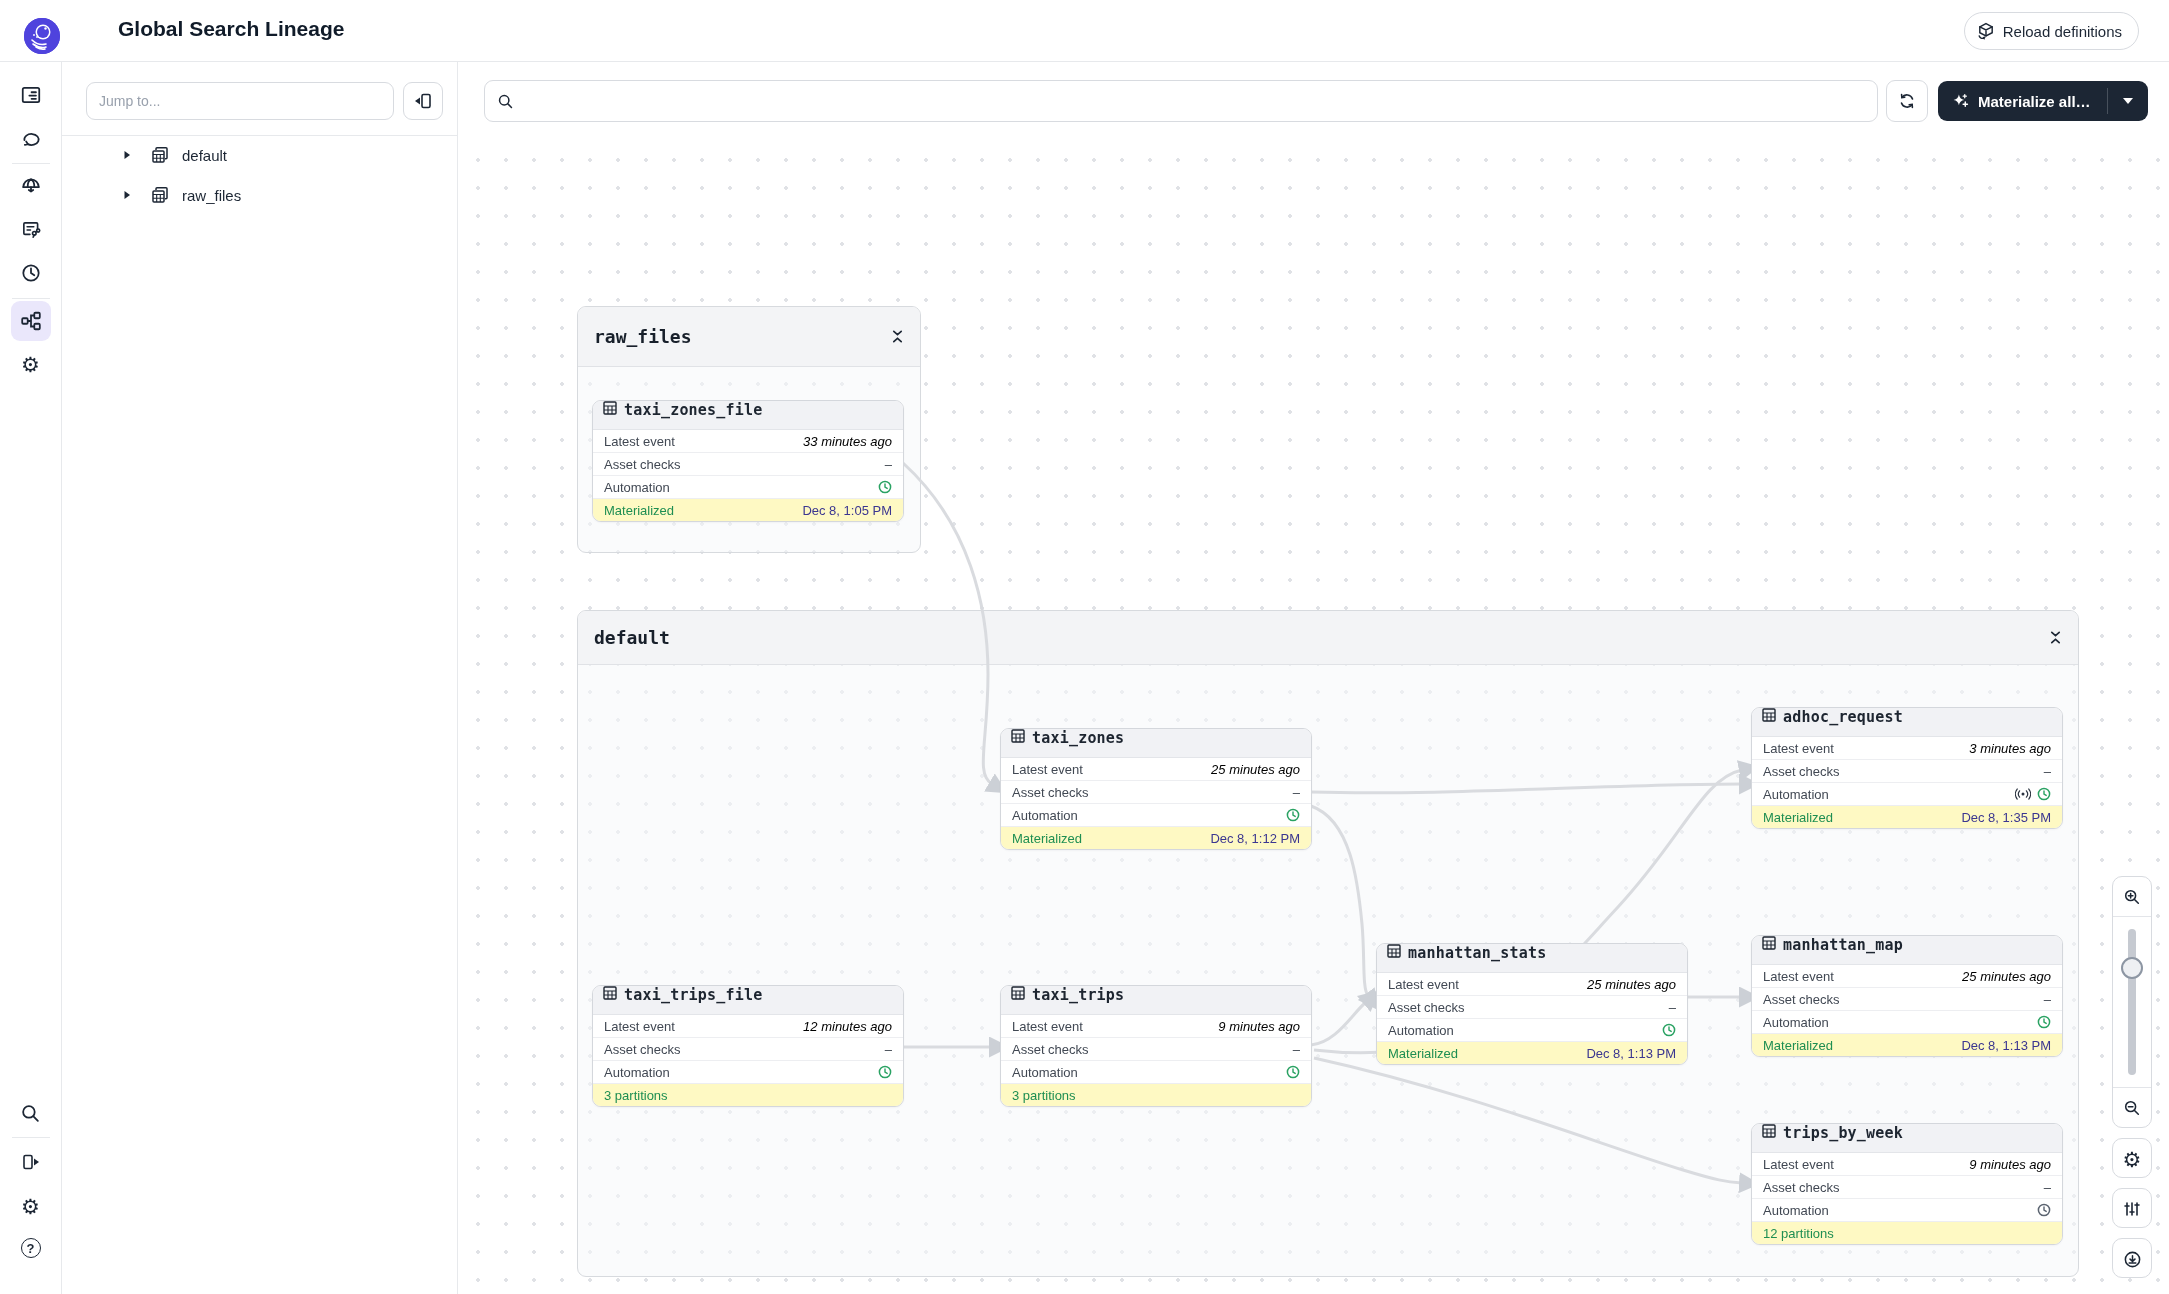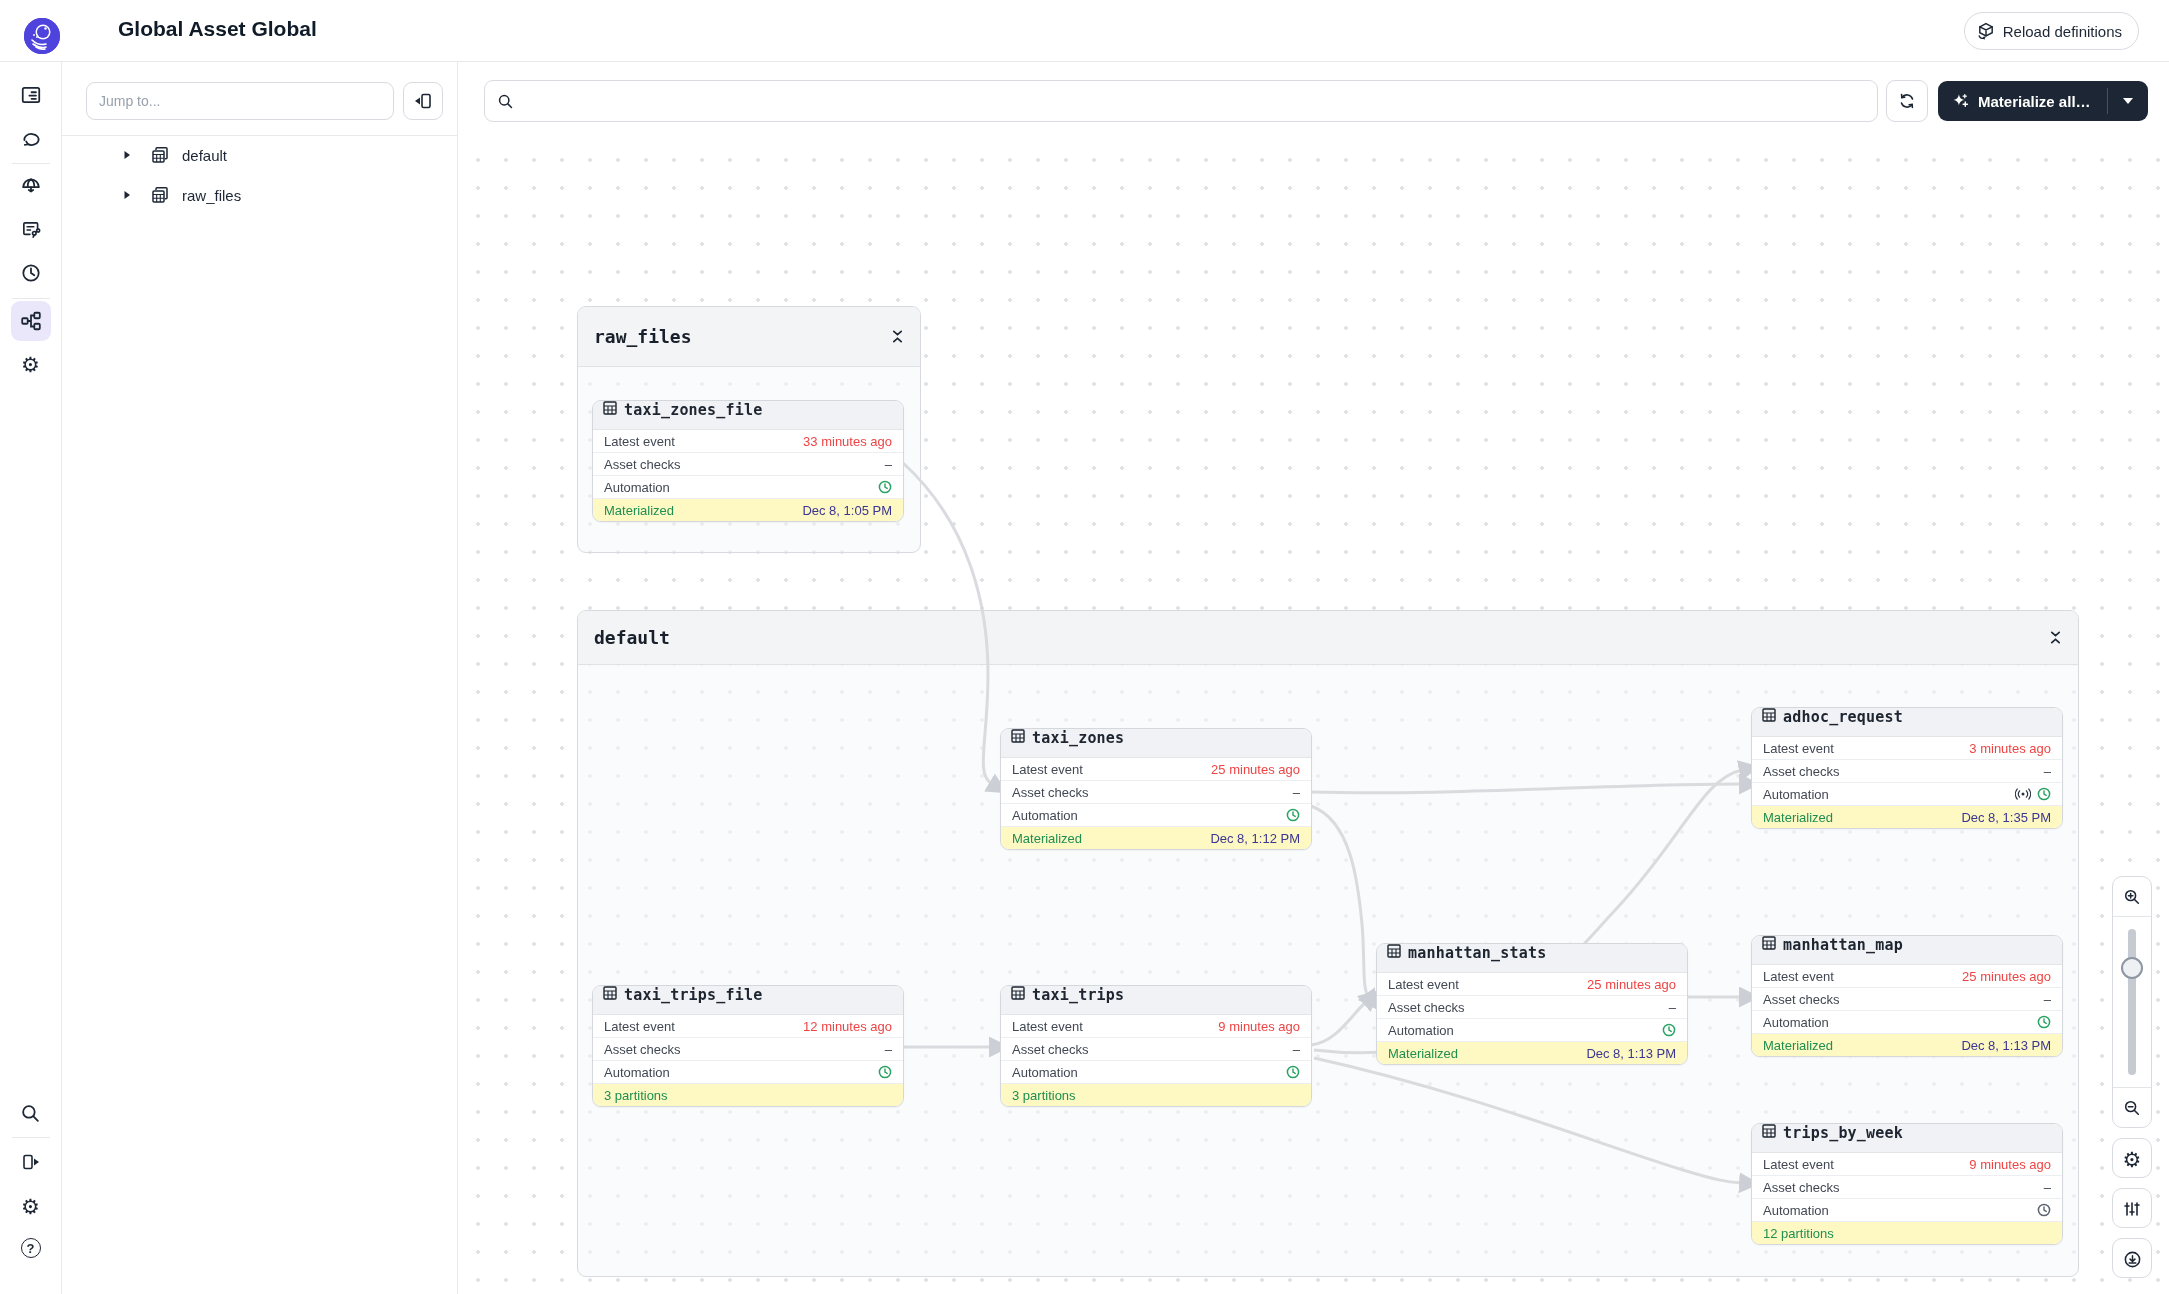--- a/index.html
+++ b/index.html
@@ -80,21 +80,21 @@
 
   
   .node { position:absolute; width:312px; background:#fff; border:1px solid #d4d7dc; border-radius:9px;
     z-index:6; box-shadow:0 1px 2px rgba(20,30,40,0.04); cursor:pointer; }
   .node-header { height:29px; background:#f1f2f5; border-bottom:1px solid #e3e5e9; border-radius:8px 8px 0 0;
     display:flex; padding:0 10px; gap:7px; }
   .node-name { font-size:15px; font-weight:700; color:#1d2530; letter-spacing:0.2px; }
   .nrow { height:23px; display:flex; align-items:center; justify-content:space-between; padding:0 11px;
     border-bottom:1px solid #edeef1; font-size:13px; color:#414853; }
   .nrow .val { color:#3a414c; }
-  .nrow .link { color:#ef4444; }
+  .nrow .link { color:#000000;font-style:italic; }
   .nrow:last-child { border-bottom:none; background:#fef9c3; border-radius:0 0 8px 8px; height:22px; }
   .nrow .green-label { color:#1e8e52; }
   .nrow .date { color:#3b3690; }
   .auto-icons { display:flex; align-items:center; gap:6px; }
 
   
   .ctl { position:absolute; left:2112px; width:40px; background:#fff; border:1px solid #d8dbe0;
     border-radius:10px; z-index:18; }
   .ctl-btn { width:100%; height:40px; display:flex; align-items:center; justify-content:center; cursor:pointer; }
   #zoom-stack { top:876px; height:252px; }
@@ -119,21 +119,21 @@
     <svg width="36" height="36" viewBox="0 0 36 36">
       <circle cx="18" cy="18" r="18" fill="#4f43dd"></circle>
       <circle cx="19" cy="14" r="7.5" fill="#fff"></circle>
       <circle cx="19" cy="14" r="6" fill="#4f43dd"></circle>
       <circle cx="21.5" cy="10.5" r="1.2" fill="#fff"></circle>
       <path d="M8,22 q6,6 14,4 M9,26 q7,5 13,3 M12,29 q5,3 9,2" stroke="#fff" stroke-width="1.6" fill="none" stroke-linecap="round"></path>
       <circle cx="10" cy="17" r="0.9" fill="#fff"></circle>
         <circle cx="13" cy="19" r="0.9" fill="#fff"></circle>
     </svg>
   </div>
-  <div id="page-title">Global Asset Global</div>
+  <div id="page-title">Global Search Lineage</div>
   <button id="reload-btn">
     <span>
       <svg width="18" height="18" viewBox="0 0 16 16" stroke="#1c2634" stroke-width="1.3" fill="none" stroke-linecap="round">
         <path d="M8,1.5 L13.5,4.3 L13.5,9.5 L8,12.3 L2.5,9.5 L2.5,4.3 Z"></path>
         <path d="M2.5,4.3 L8,7 L13.5,4.3 M8,7 L8,12.3"></path>
         <path d="M2,12.5 a3,3 0 0 0 4,1.8 M6.4,14.9 l-0.5-1 l1.1-0.4"></path>
       </svg>
     </span>
     <span>Reload definitions</span>
   </button>

